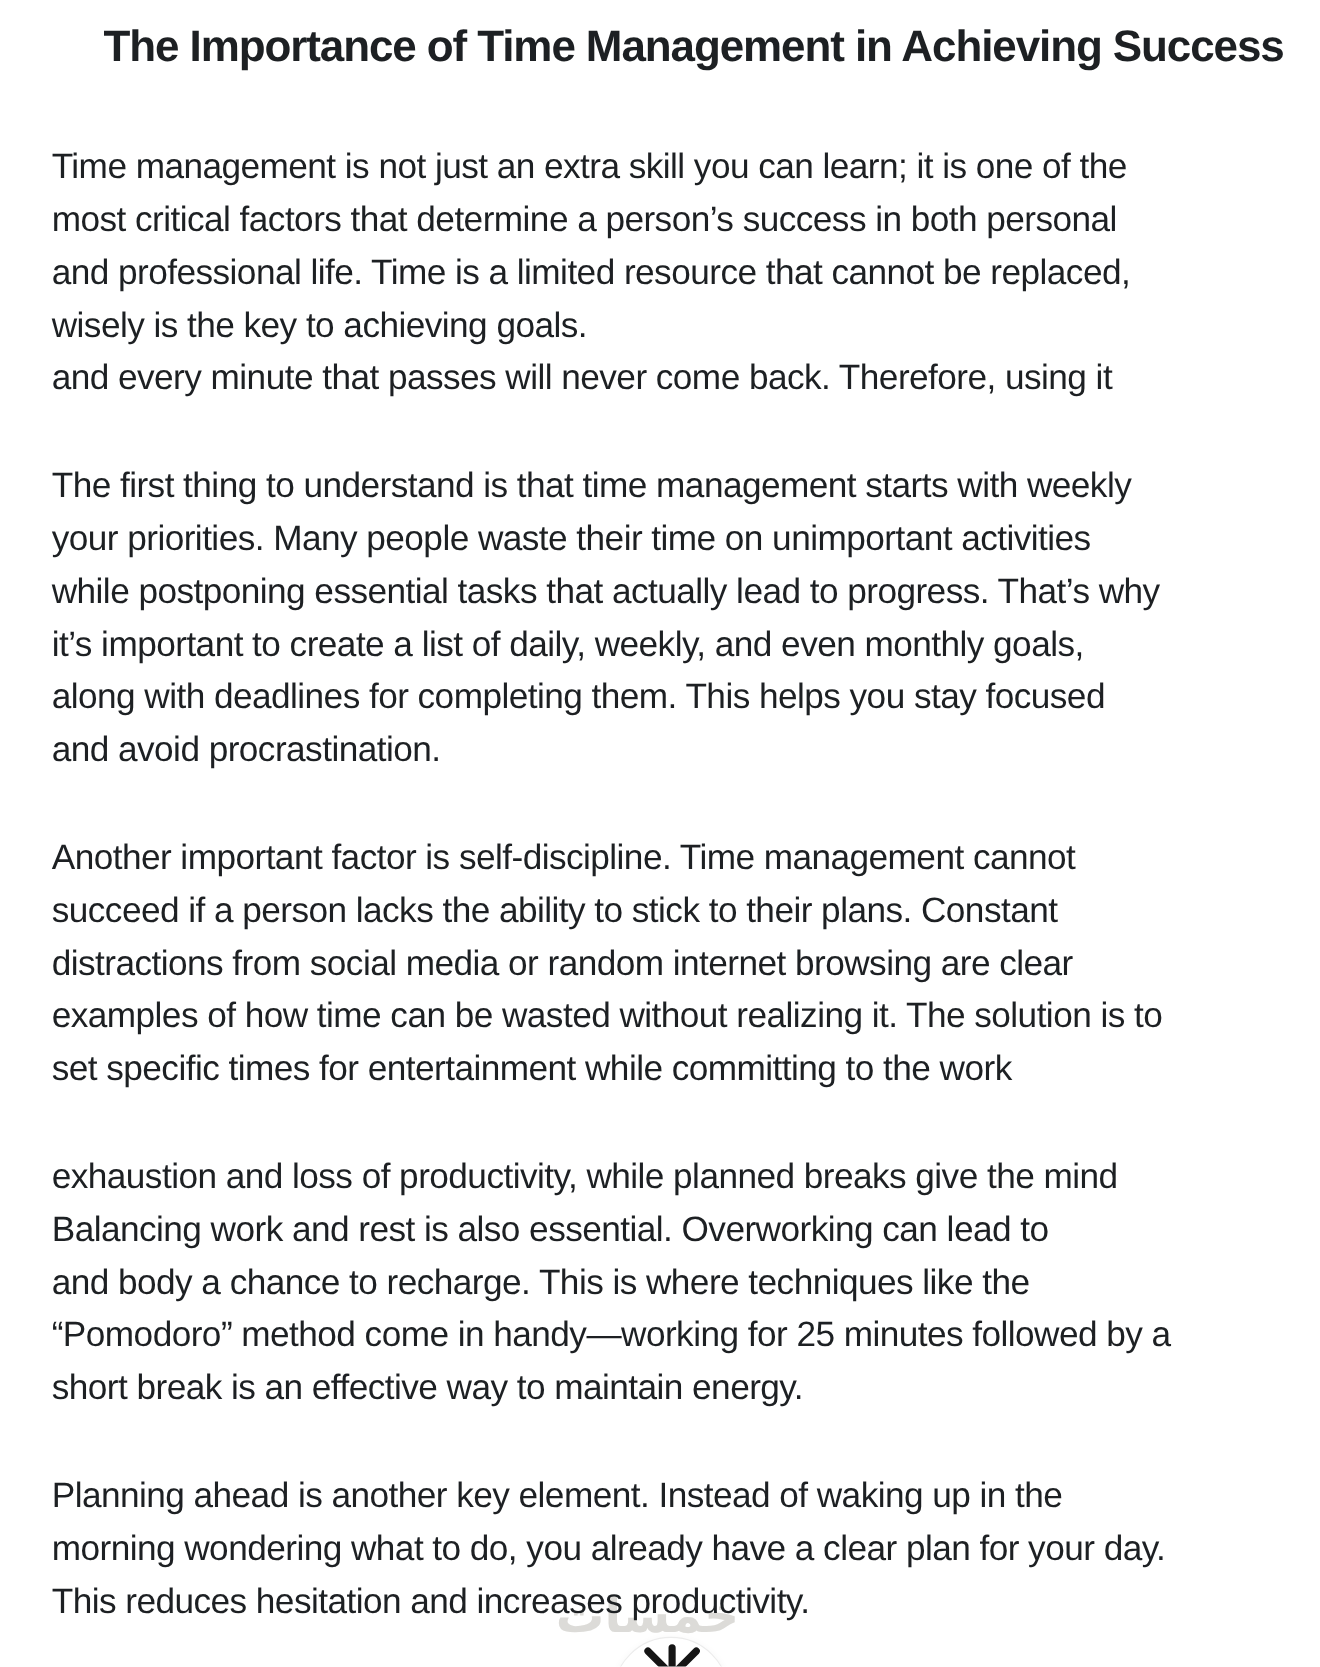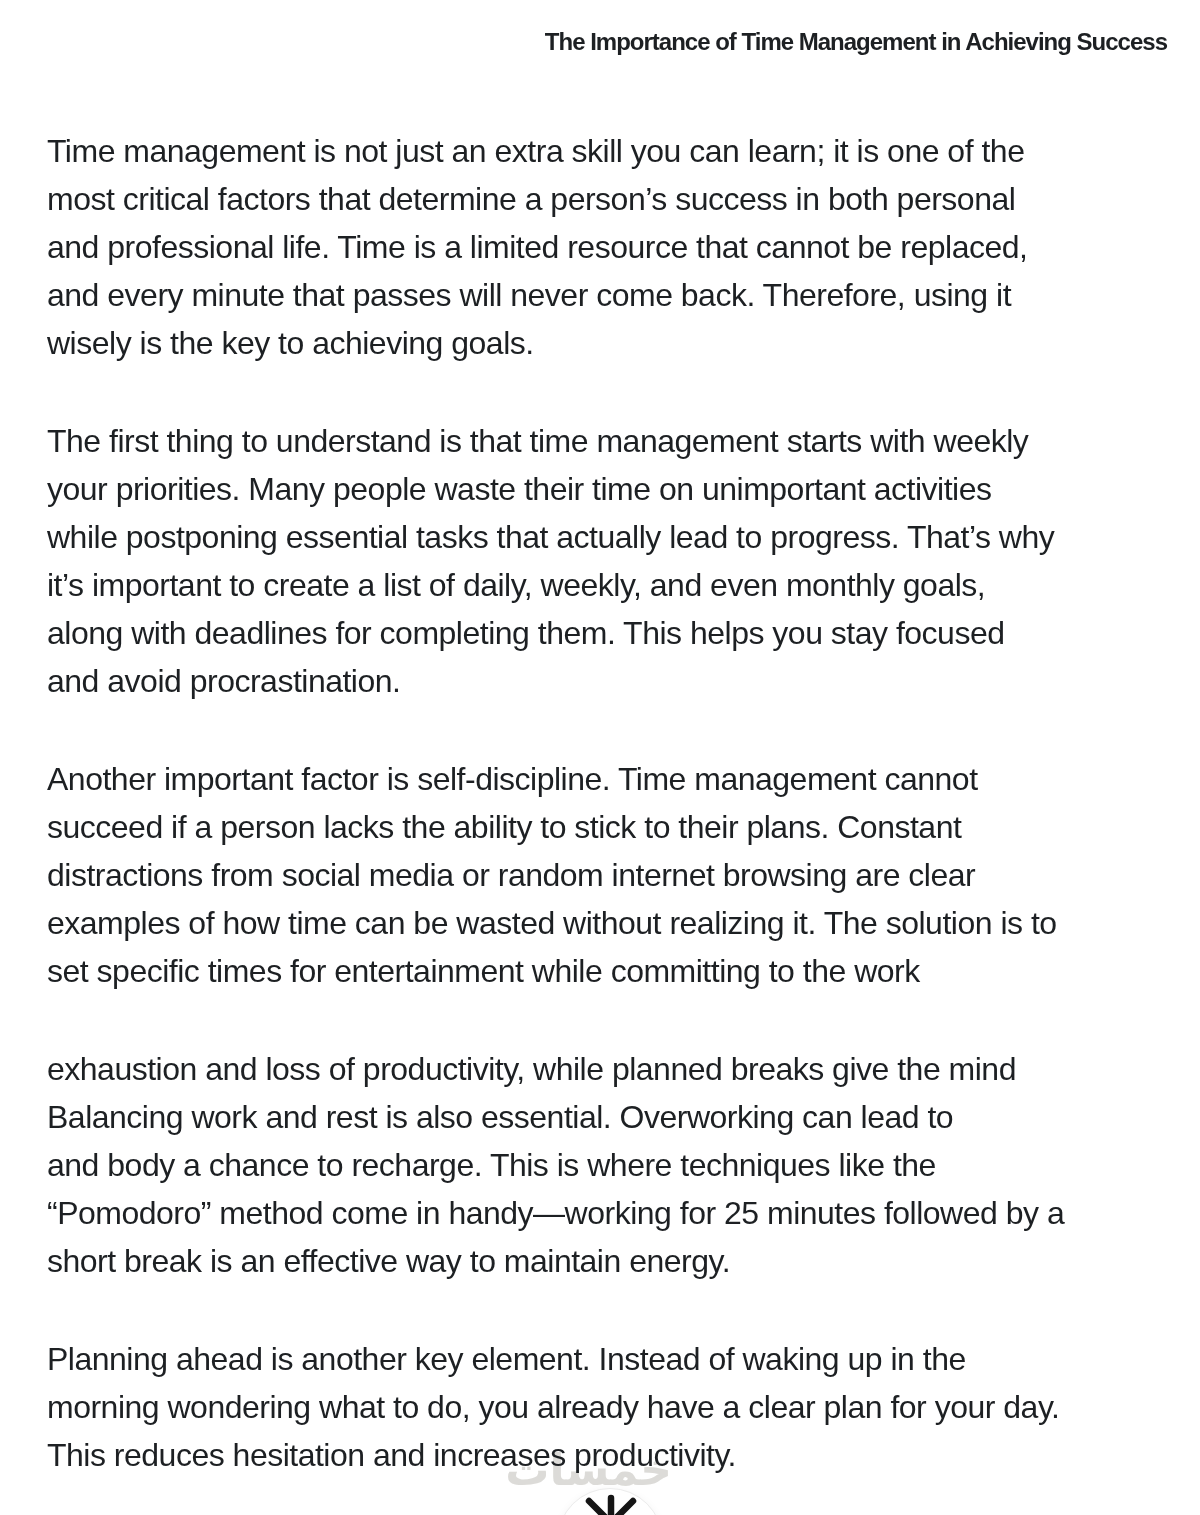--- a/index.html
+++ b/index.html
@@ -36,21 +36,21 @@
   
   .page {
     position: absolute;
     inset: 0;
     padding: 20px 31px 0 31px;
     box-sizing: border-box;
     z-index: 2;
   }
   .doc-title {
     margin: 0 2px 63px 0;
-    font-size: 24px;
+    font-size: 40px;
     font-weight: 700;
     line-height: 44px;
     letter-spacing: -1px;
     text-align: right;
     color: #1d2023;
     white-space: nowrap;
   }
   .para {
     margin: 0 0 50px 16px;
   }
@@ -91,22 +91,22 @@
 <div class="watermark">خمسات</div>
 
 <div class="page">
 
   <h1 class="doc-title">The Importance of Time Management in Achieving Success</h1>
 
   <div class="para">
     <div class="line">Time management is not just an extra skill you can learn; it is one of the</div>
     <div class="line">most critical factors that determine a person’s success in both personal</div>
     <div class="line">and professional life. Time is a limited resource that cannot be replaced,</div>
+    <div class="line">wisely is the key to achieving goals.</div>
     <div class="line">and every minute that passes will never come back. Therefore, using it</div>
-    <div class="line">wisely is the key to achieving goals.</div>
   </div>
 
   <div class="para">
     <div class="line">The first thing to understand is that time management starts with weekly</div>
     <div class="line">your priorities. Many people waste their time on unimportant activities</div>
     <div class="line">while postponing essential tasks that actually lead to progress. That’s why</div>
     <div class="line">it’s important to create a list of daily, weekly, and even monthly goals,</div>
     <div class="line">along with deadlines for completing them. This helps you stay focused</div>
     <div class="line">and avoid procrastination.</div>
   </div>

